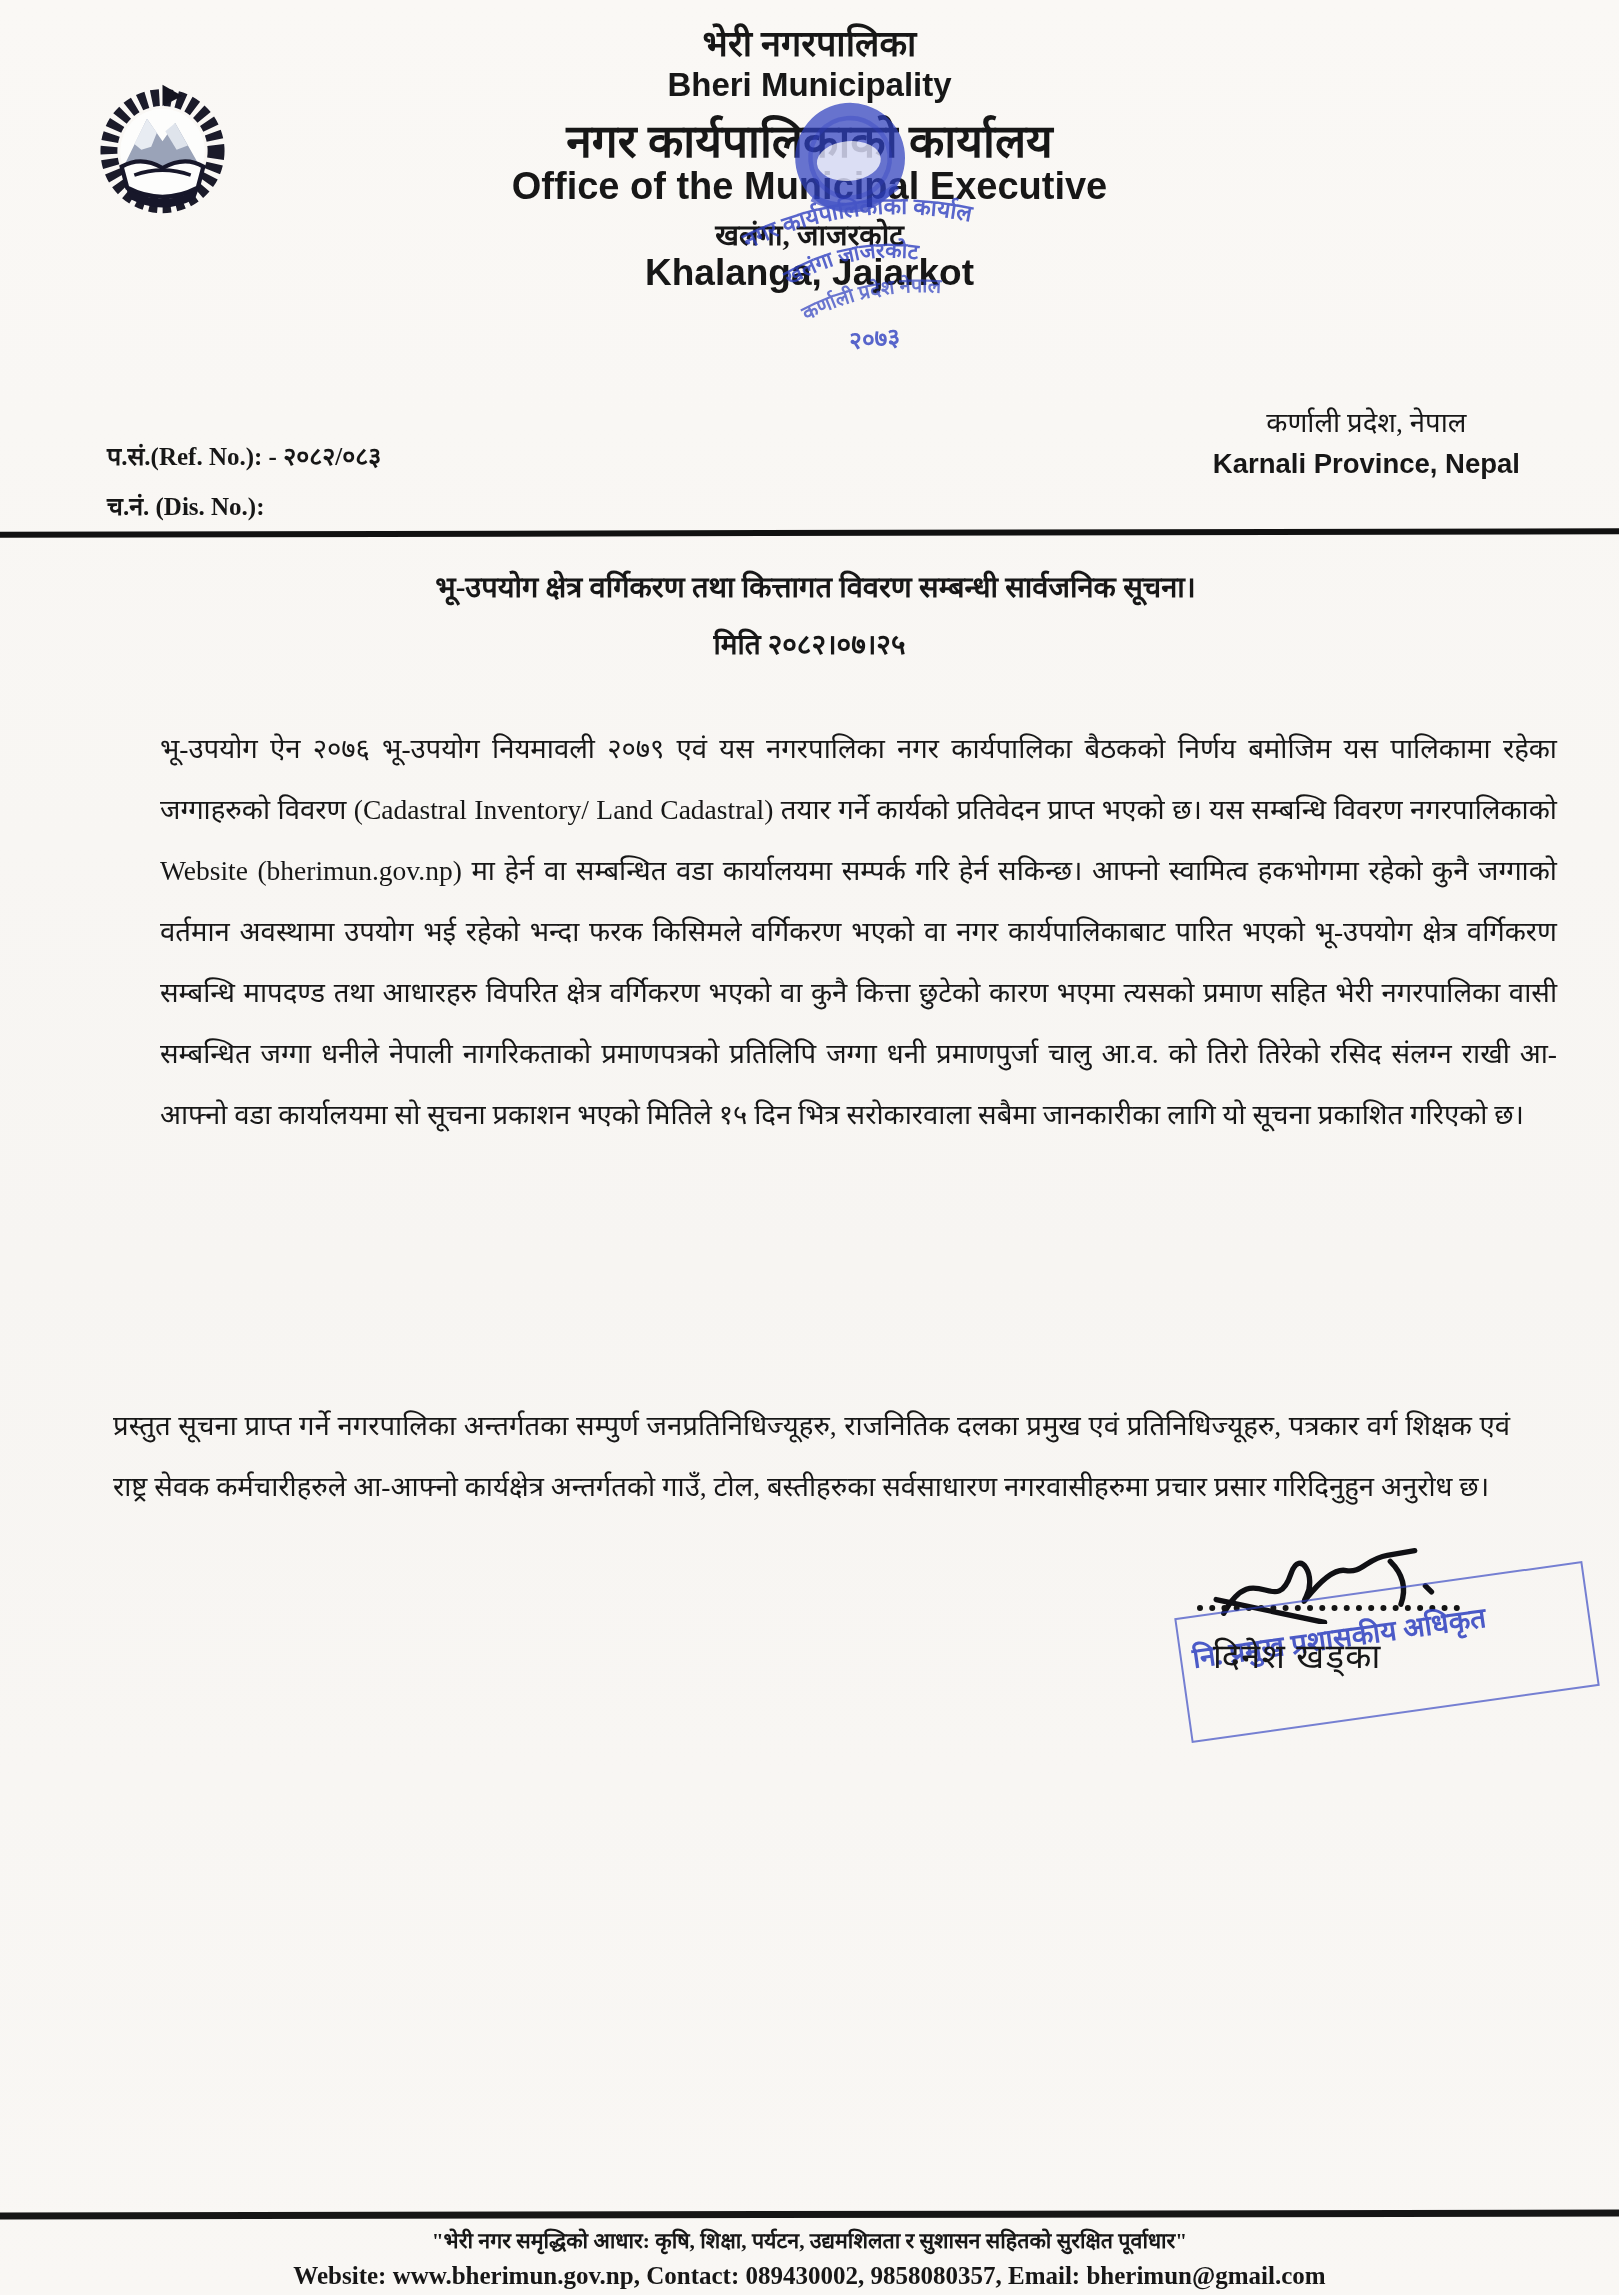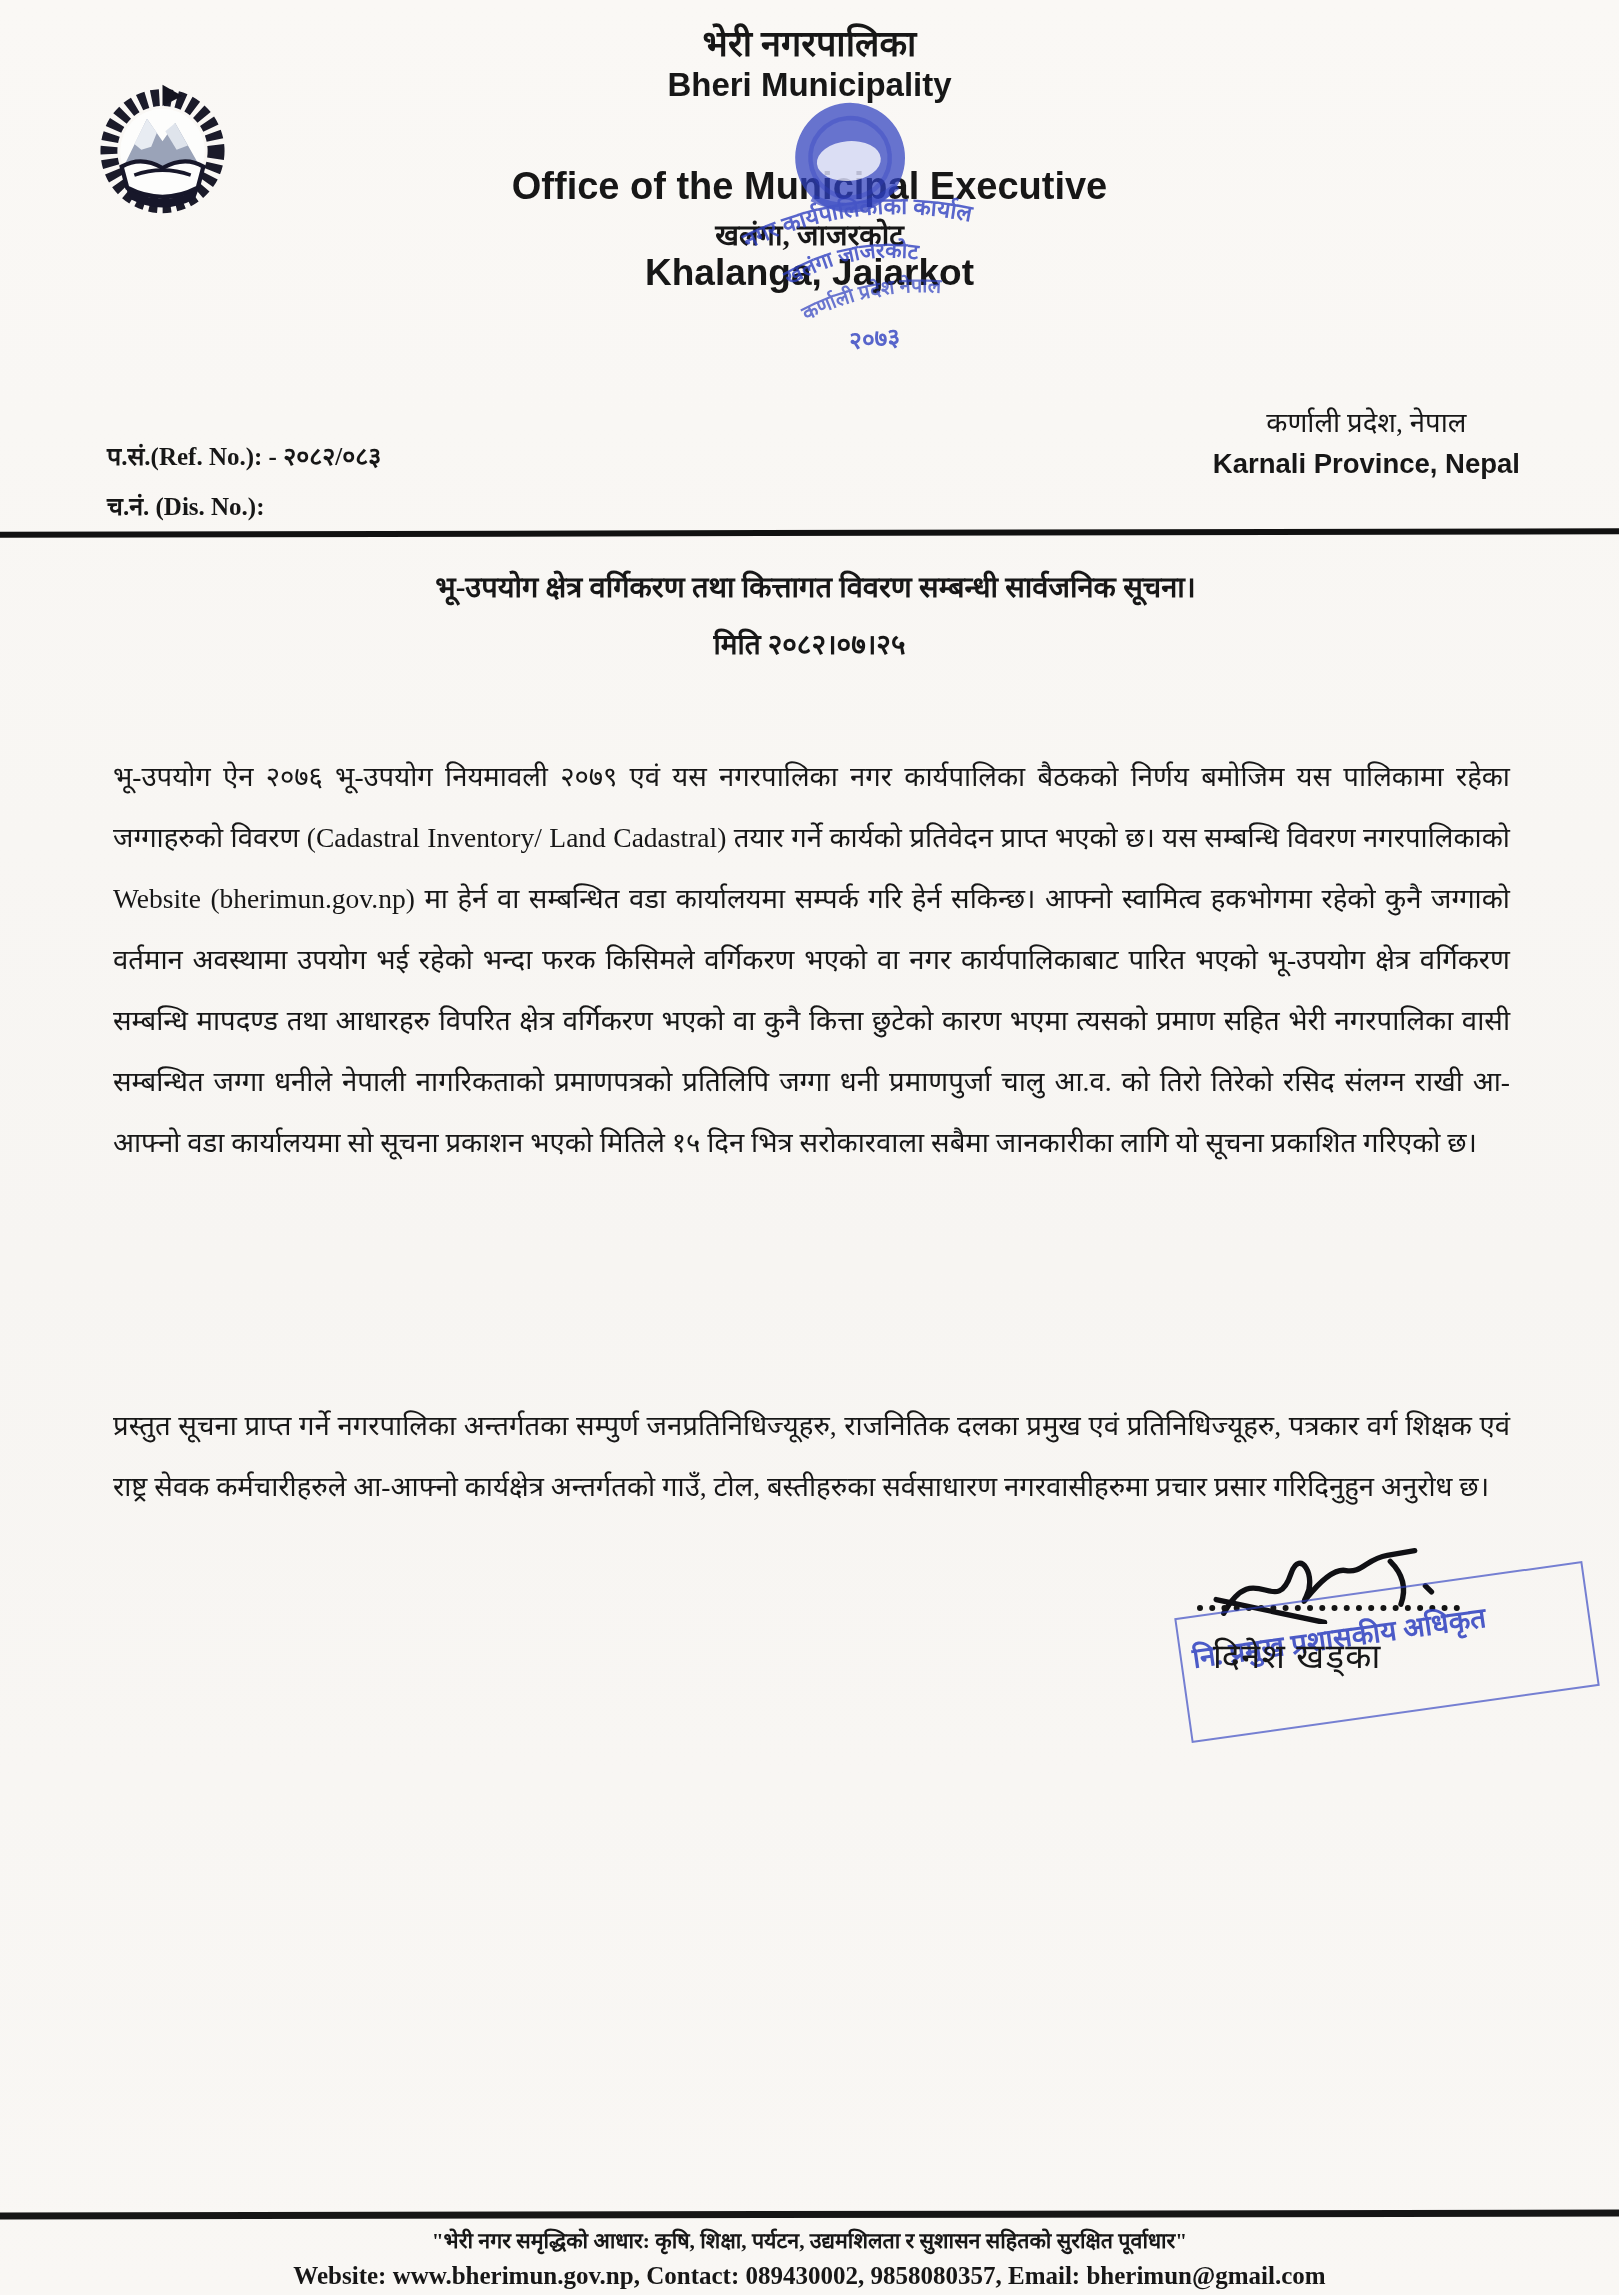--- a/index.html
+++ b/index.html
@@ -41,21 +41,21 @@
   .rule-bottom{left:0;top:2211px;width:1619px;height:6.9px;background:#161616;transform:rotate(-0.1deg);}
 
   .subject{top:566px;font-size:29px;font-weight:bold;padding-left:12px;}
   .dateline{top:624px;font-size:28px;font-weight:bold;}
 
   .para{
     left:113px;width:1397px;
     font-size:27.5px;line-height:61px;
     text-align:justify;
   }
-  .para1{top:746px;}
+  .para1{top:718px;margin-left:47px;}
   .para2{top:1395px;}
 
   
   .sig-svg{left:1210px;top:1540px;width:275px;height:84px;}
   .sig-dots{left:1197px;top:1599px;width:263px;border-bottom:6.1px dotted #141414;height:6.1px;}
   .sig-name{left:1213px;top:1624px;font-size:34px;font-weight:normal;letter-spacing:1.5px;z-index:3;margin-top:8px;}
   .sig-stamp{
     left:1181px;top:1589px;width:412px;height:126px;
     border:2.3px solid rgba(46,63,192,.65);
     transform:rotate(-8deg);
@@ -84,20 +84,21 @@
     <polygon points="45,120 78,52 100,84 118,58 152,118" fill="#9aa3b8"></polygon>
     <polygon points="60,88 78,52 92,72 84,92 70,96" fill="#e8ecf2"></polygon>
     <polygon points="104,70 118,58 136,90 120,96" fill="#dfe4ec"></polygon>
     <path d="M42,120 Q70,104 100,122 Q132,104 158,120 L150,150 Q100,176 50,150 Z" fill="#fdfdfc" stroke="#17172a" stroke-width="6"></path>
     <path d="M48,150 Q100,182 152,150 L146,166 Q100,190 54,166 Z" fill="#17172a"></path>
     <path d="M60,132 Q100,118 140,132" fill="none" stroke="#17172a" stroke-width="5"></path>
   </svg>
 
   <div class="abs center np b h-np-title">भेरी नगरपालिका</div>
   <div class="abs center en b h-en-title">Bheri Municipality</div>
+  <div class="abs center np b h-np-office">नगर कार्यपालिकाको कार्यालय</div>
   <div class="abs center en b h-en-office">Office of the Municipal Executive</div>
   <div class="abs center np b h-np-place">खलंगा, जाजरकोट</div>
   <div class="abs center en b h-en-place">Khalanga, Jajarkot</div>
 
   <svg class="abs hstamp" viewBox="0 0 350 360" aria-hidden="true">
     <g fill="#2e3fc0" stroke="#2e3fc0">
       <circle cx="172" cy="88" r="72" fill="#2e3fc0" opacity=".82" stroke="none"></circle>
       <ellipse cx="170" cy="92" rx="42" ry="26" fill="#eef0fb" opacity=".85" stroke="none"></ellipse>
       <circle cx="172" cy="88" r="52" fill="none" stroke-width="6" opacity=".6"></circle>
       <path d="M118,136 q54,34 112,-6" fill="none" stroke-width="10" opacity=".75"></path>

